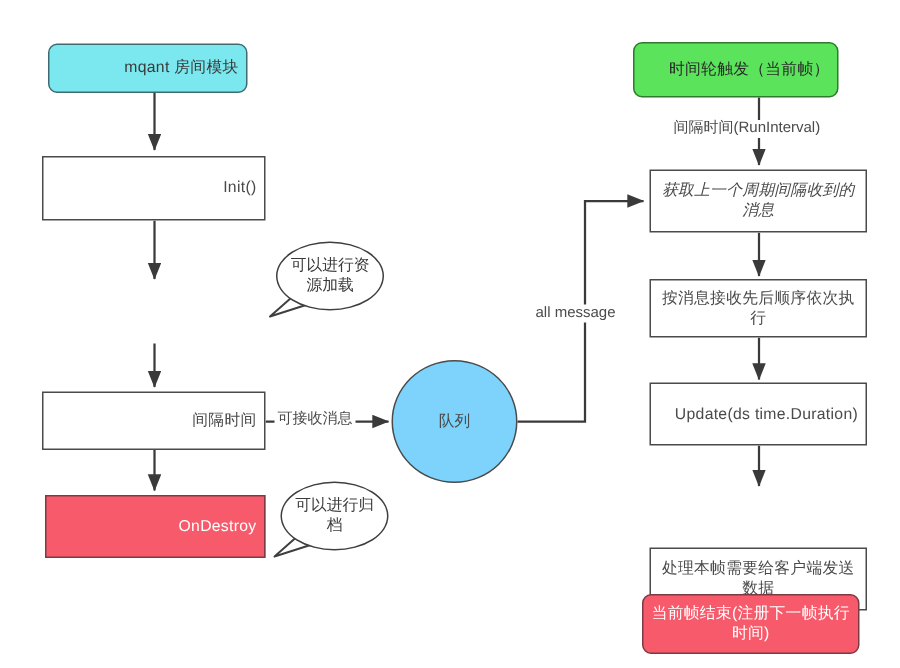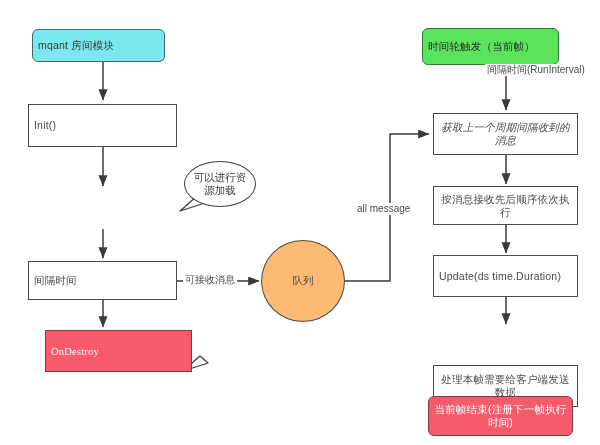--- a/index.html
+++ b/index.html
@@ -21,21 +21,21 @@
     top: 0;
     width: 600px;
     height: 445px;
     pointer-events: none;
   }
   .node {
     position: absolute;
     box-sizing: border-box;
     display: flex;
     align-items: center;
-    justify-content: flex-start;
+    justify-content: flex-end;
     text-align: center;
     border: 1.3px solid #4a4a4a;
     background: #ffffff;
     color: #4a4a4a;
     font-size: 10.5px;
     line-height: 13px;
     padding: 2px 5px;
     letter-spacing: 0.2px;
   }
   .node.rounded { border-radius: 6px; }
@@ -65,21 +65,21 @@
     align-items: center;
     justify-content: center;
     text-align: center;
     padding: 2px 8px;
   }
   .circle-node {
     position: absolute;
     box-sizing: border-box;
     border: 1.3px solid #4a4a4a;
     border-radius: 50%;
-    background: #fdba74;
+    background: #7dd3fc;
     color: #4a4a4a;
     font-size: 10.5px;
     display: flex;
     align-items: center;
     justify-content: center;
     text-align: center;
   }
 </style>
 </head>
 <body>
@@ -118,28 +118,31 @@
 
   <div class="node" style="left:28px; top:104px; width:149px; height:43px;">
     <span>Init()</span>
   </div>
 
 
   <div class="node" style="left:28px; top:261px; width:149px; height:39px;">
     <span>间隔时间</span>
   </div>
 
-  <div class="node red" style="left:45px; top:330px; width:147px; height:42px;font-family:Liberation Serif, serif;">
+  <div class="node red" style="left:30px; top:330px; width:147px; height:42px;">
     <span>OnDestroy</span>
   </div>
 
   <div class="bubble" style="left:184px; top:161px; width:72px; height:46px;justify-content:flex-end;">
     <span>可以进行资源加载</span>
   </div>
 
+  <div class="bubble" style="left:187px; top:321px; width:72px; height:46px;">
+    <span>可以进行归档</span>
+  </div>
 
   <div class="circle-node" style="left:261px; top:240px; width:84px; height:82px;">
     <span>队列</span>
   </div>
 
   <div class="node rounded green" style="left:422px; top:28px; width:137px; height:37px;">
     <span>时间轮触发（当前帧）</span>
   </div>
 
   <div class="node" style="left:433px; top:113px; width:145px; height:42px;font-style:italic;">
@@ -163,17 +166,17 @@
   </div>
 
   <div class="edge-label" style="left:183px; top:274px;">
     <span>可接收消息</span>
   </div>
 
   <div class="edge-label" style="left:355px; top:203px;">
     <span>all message</span>
   </div>
 
-  <div class="edge-label" style="left:447px; top:64px;margin-left:38px;">
+  <div class="edge-label" style="left:447px; top:80px;">
     <span>间隔时间(RunInterval)</span>
   </div>
 
 </div>
 
 </body></html>

